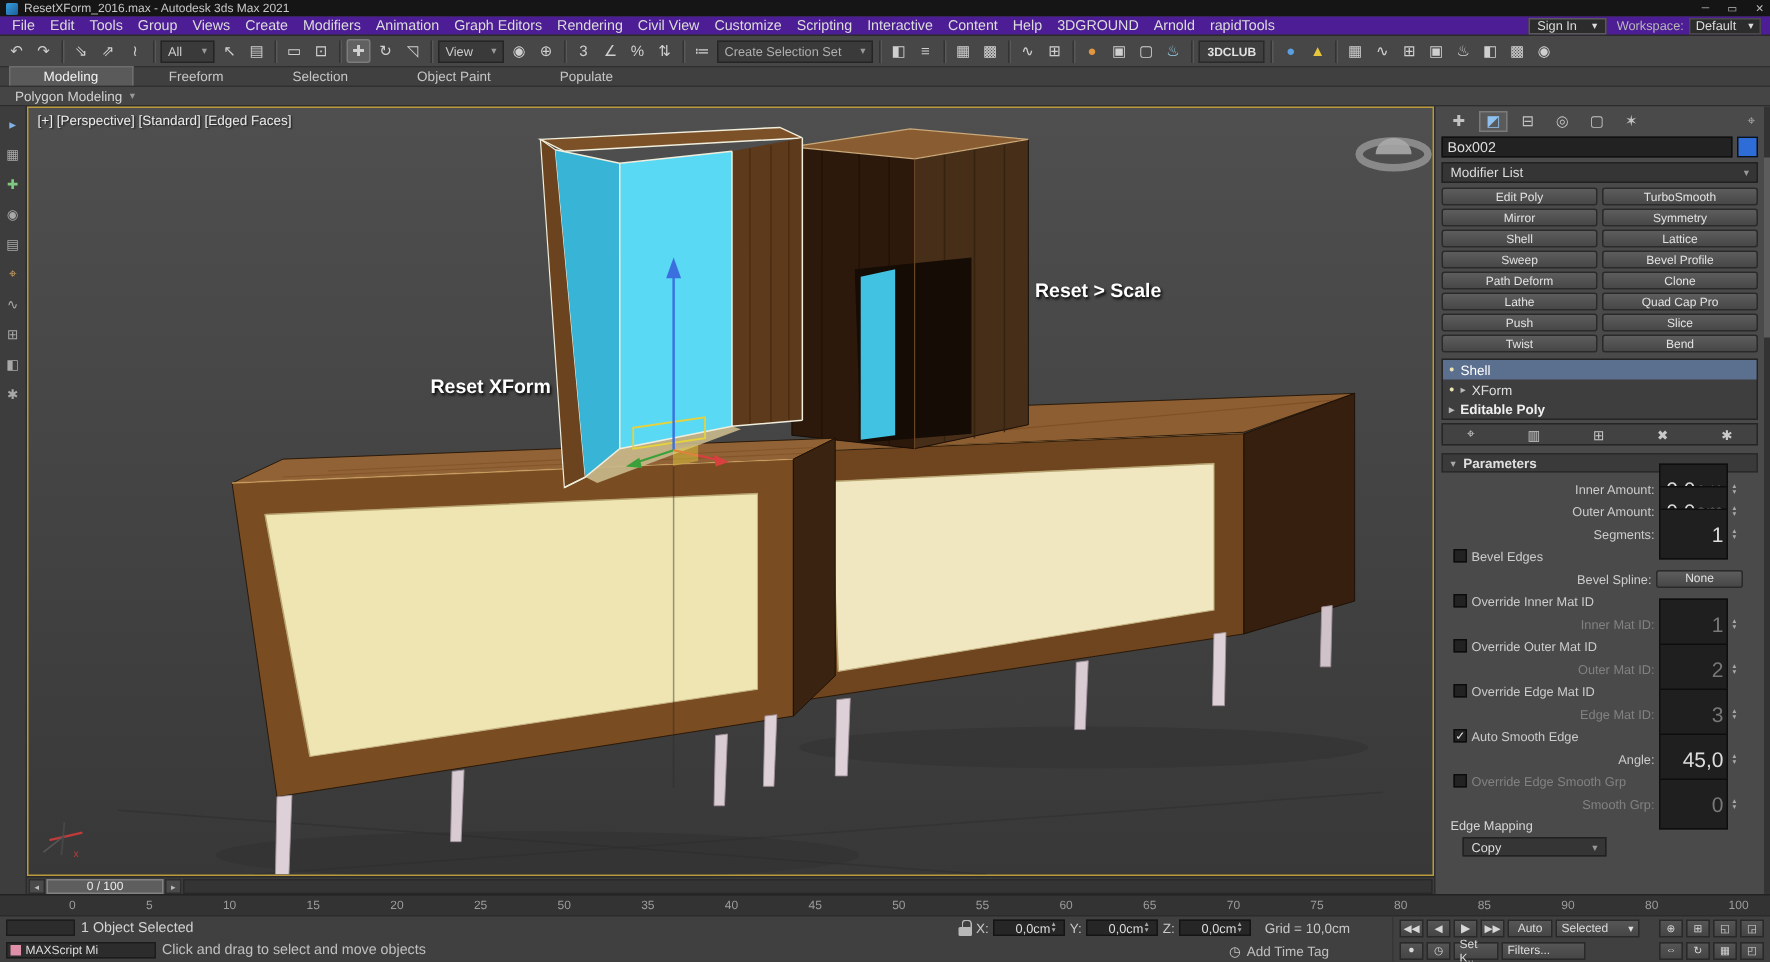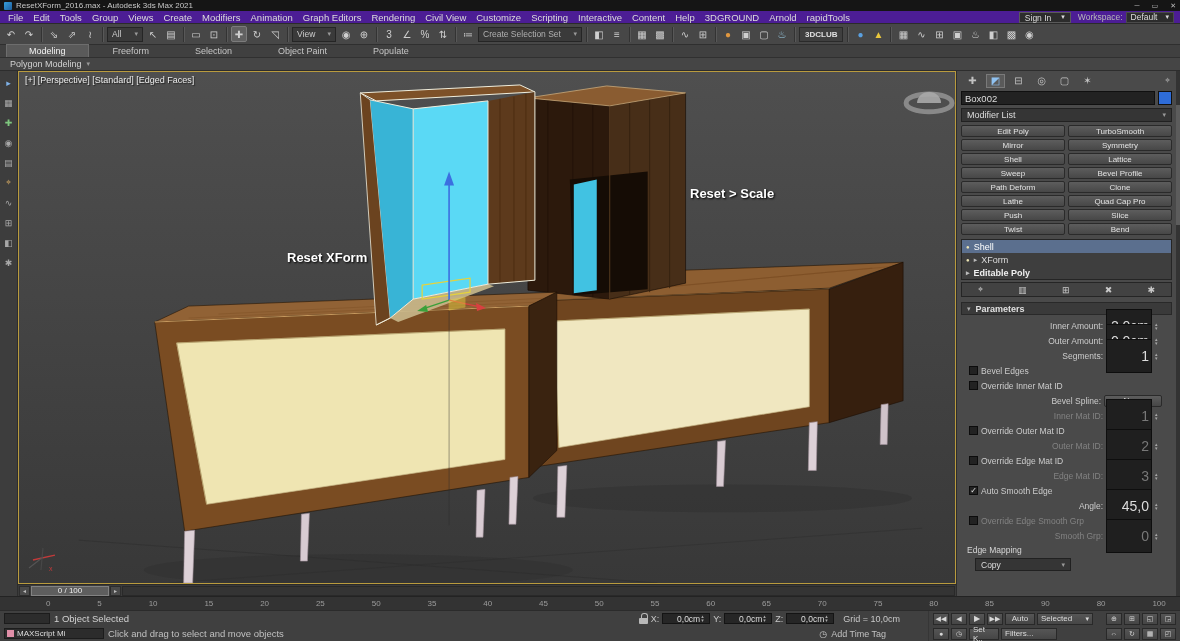--- a/index.html
+++ b/index.html
@@ -9,21 +9,21 @@
   
   .titlebar { height:11px; background:#151515; display:flex; align-items:center; gap:4px; padding:0 4px; font-size:8px; color:#c8c8c8; }
   .app-icon { width:8px; height:8px; background:linear-gradient(135deg,#36a0dc,#1d5d9e); border-radius:1px; }
   .win-btns { margin-left:auto; display:flex; gap:12px; font-size:7px; color:#bbb; }
   .win-btns span { cursor:default; }
 
   
   .menubar { height:13px; background:#4c1d95; border-bottom:1px solid #2b2b2b; display:flex; align-items:center; padding:0 3px; font-size:9.5px; }
   .menu-item { padding:0 5px; color:#dcdcdc; white-space:nowrap; }
   .menubar-right { margin-left:auto; display:flex; align-items:center; gap:7px; padding-right:3px; }
-  .signin { background:#2c2c2c; border:1px solid #5a5a5a; height:11px; display:flex; gap:10px; padding:0 5px; font-size:8.5px; color:#ddd; }
+  .signin { background:#2c2c2c; border:1px solid #5a5a5a; height:11px; display:flex; align-items:center; gap:10px; padding:0 5px; font-size:8.5px; color:#ddd; }
   .workspace { display:flex; align-items:center; gap:3px; font-size:8.5px; color:#b8b8b8; }
   .ws-dd { background:#2c2c2c; border:1px solid #4a4a4a; height:11px; display:flex; align-items:center; gap:8px; padding:0 4px; color:#ddd; }
 
   
   .toolbar { height:21px; background:#474747; border-bottom:1px solid #2f2f2f; display:flex; align-items:center; gap:2px; padding:0 3px; }
   .tbtn { width:16px; height:16px; display:flex; align-items:center; justify-content:center; font-size:10px; color:#cfcfcf; border-radius:2px; flex:none; }
   .tbtn.active { background:#616161; border:1px solid #7c7c7c; }
   .tbtn.orange { color:#e0973f; }
   .tbtn.blue { color:#5aa0e0; }
   .tbtn.teal { color:#9ccfe8; }
@@ -466,27 +466,27 @@
         <span class="pfield">1</span>
         <span class="pspin">
             <span>▴</span>
             <span>▾</span>
           </span>
       </div>
       <div class="prow left">
         <span class="pcheck"></span>
         <span>Bevel Edges</span>
       </div>
+      <div class="prow">
+        <span>Bevel Spline:</span>
+        <span class="pbtn">None</span>
+      </div>
       <div class="prow left">
         <span class="pcheck"></span>
         <span>Override Inner Mat ID</span>
-      </div>
-      <div class="prow">
-        <span>Bevel Spline:</span>
-        <span class="pbtn">None</span>
       </div>
       <div class="prow grey">
         <span>Inner Mat ID:</span>
         <span class="pfield">1</span>
         <span class="pspin">
             <span>▴</span>
             <span>▾</span>
           </span>
       </div>
       <div class="prow left">

